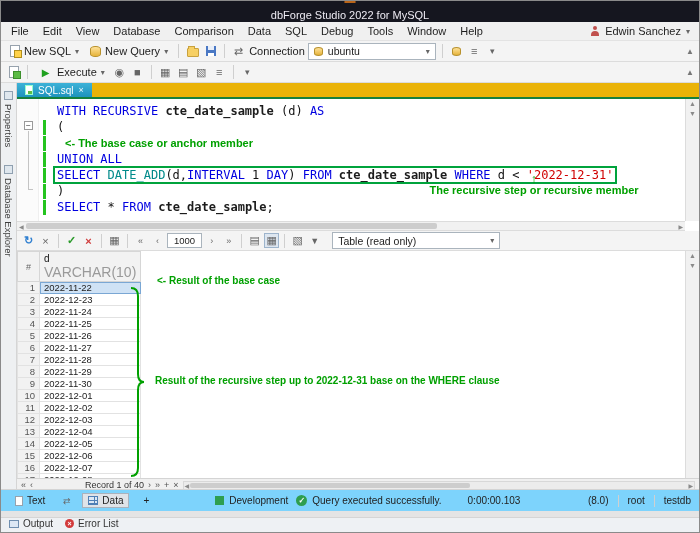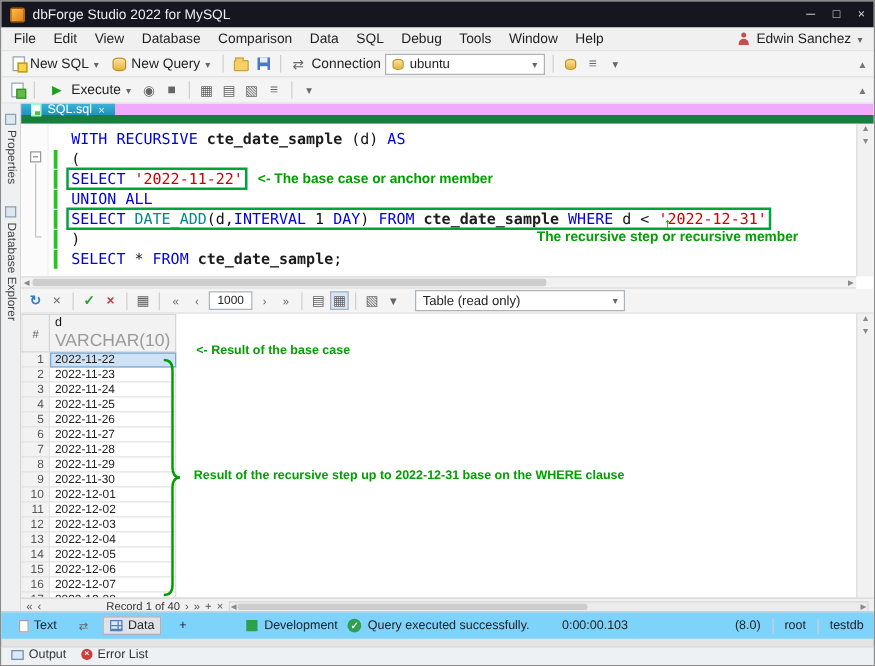--- a/index.html
+++ b/index.html
@@ -2,21 +2,21 @@
 <html><head>
 <meta charset="utf-8">
 <style>
   * { box-sizing: border-box; margin: 0; padding: 0; }
   body { background:#fff; font-family:"Liberation Sans",sans-serif; }
   .app { position:relative; width:700px; height:533px; border:1px solid #8a8a8a;
          background:#e4e4e4; overflow:hidden; font-family:"Liberation Sans",sans-serif; }
 
   
   .titlebar { position:absolute; left:0; top:0; right:0; height:21px; background:#15161f;
-              color:#eceaf2; display:flex; align-items:center; gap:6px; padding:0 7px; }
+              color:#eceaf2; display:flex; align-items:center; gap:6px; padding:0 18px;flex-direction:column; }
   .appico { width:12px; height:12px; border-radius:2px;
             background:linear-gradient(135deg,#ffc33d,#e07a1f); border:1px solid #b9651a; }
   .titlebar .title { font-size:11px; }
   .win-controls { margin-left:auto; display:flex; gap:14px; font-size:10px; color:#d8d8de; }
   .win-controls span { cursor:default; }
 
   
   .menubar { position:absolute; top:21px; left:0; right:0; height:19px; background:#f0f0f0;
              display:flex; align-items:center; padding:0 3px; border-bottom:1px solid #e3e3e3; }
   .menu-items { display:flex;align-items:center; }
@@ -72,22 +72,22 @@
   .main { position:absolute; top:82px; left:0; right:0; bottom:43px; background:#fff; }
   .side-tabs { position:absolute; left:0; top:0; width:16px; bottom:0; background:#eef0f2;
                border-right:1px solid #d5d5d5; display:flex; flex-direction:column; gap:10px; padding-top:4px; }
   .side-tab { writing-mode:vertical-rl; font-size:9.5px; color:#3d3d3d; display:flex;
               align-items:center; gap:4px; padding:4px 1px; }
   .side-ico { width:9px; height:9px; border:1px solid #8fa0b0; background:#dfe7ee; }
 
   .content { position:absolute; left:16px; right:0; top:0; bottom:0; background:#fff; }
 
   
-  .tabstrip { position:absolute; top:0; left:0; right:0; height:16px; background:#f0abfc;
-              border-bottom:7px solid #15803d; display:flex;text-align:center; }
+  .tabstrip { position:absolute; top:0; left:0; right:0; height:16px; background:#eab308;
+              border-bottom:2px solid #15803d; display:flex;text-align:center; }
   .doc-tab { display:flex; align-items:center; gap:5px; padding:0 8px; font-size:10px;
              background:linear-gradient(#3db2d8,#1d93bd); color:#fff; }
   .tab-ico { width:8px; height:10px; background:#fff; border:1px solid #9fc; position:relative; }
   .tab-ico::after { content:""; position:absolute; right:0; bottom:0; width:4px; height:3px; background:#5dbb46; }
   .tab-close { font-size:9px; color:#eaf6fb; }
 
   
   .editor { position:absolute; top:16px; left:0; right:14px; height:122px; background:#fff; overflow:hidden; }
   .gutter { position:absolute; left:0; top:0; width:22px; bottom:0; background:#fbfbfb;
             border-right:1px solid #efefef; }
@@ -167,21 +167,21 @@
   .vtab { display:flex; align-items:center; gap:4px; padding:2px 6px; }
   .vtab.active { background:#dfe3e8; border:1px solid #a9b2bd; padding:1px 5px; }
   .mini-grid { width:10px; height:9px; background:
       linear-gradient(#4f7fb5,#4f7fb5) 0 3px/10px 1px no-repeat,
       linear-gradient(#4f7fb5,#4f7fb5) 0 6px/10px 1px no-repeat,
       linear-gradient(#4f7fb5,#4f7fb5) 5px 0/1px 9px no-repeat, #dce8f5;
       border:1px solid #4f7fb5; }
   .devsq { width:9px; height:9px; background:#2e9e4f; }
   .okcirc { width:11px; height:11px; border-radius:50%; background:#2e9e4f; color:#fff;
             font-size:8px; line-height:11px; text-align:center; font-weight:bold; }
-  .env { margin-left:34px; display:flex; align-items:center; gap:5px; }
+  .env { margin-left:52px; display:flex; align-items:center; gap:5px; }
   .msg { display:flex; align-items:center; gap:5px; }
   .dur { margin-left:18px; }
   .sright { margin-left:auto; display:flex; align-items:center; gap:9px; }
   .ssep { width:1px; height:12px; background:#d0d0d0; }
 
   
   .outbar { position:absolute; left:0; right:0; bottom:0; height:15px; background:#eef1f4;
             border-top:1px solid #d5d5d5; display:flex; align-items:flex-start; gap:12px;
             padding:0 8px; font-size:10px; color:#333; }
   .btab { display:flex; align-items:center; gap:4px; }
@@ -306,21 +306,21 @@
       </div>
 
       <div class="editor">
         <div class="gutter"></div>
         <div class="fold-box">−</div>
         <div class="fold-line"></div>
         <div class="fold-tick"></div>
         <div class="code-lines">
             <div class="code-line"><span class="chg"></span><span class="seg"><span class="t-kw">WITH RECURSIVE</span><span class="t-pl"> </span><span class="t-id">cte_date_sample</span><span class="t-pl"> (d) </span><span class="t-kw">AS</span></span></div>
             <div class="code-line"><span class="chg on"></span><span class="seg"><span class="t-pl">(</span></span></div>
-            <div class="code-line"><span class="chg on"></span><span class="seg boxed"><span class="t-kw">SELECT</span><span class="t-pl"> </span><span class="t-str">'2022-11-22'</span></span><span class="code-note">&lt;- The base case or anchor member</span></div>
+            <div class="code-line"><span class="chg on"></span><span class="code-note">&lt;- The base case or anchor member</span></div>
             <div class="code-line"><span class="chg on"></span><span class="seg"><span class="t-kw">UNION ALL</span></span></div>
             <div class="code-line"><span class="chg on"></span><span class="seg boxed"><span class="t-kw">SELECT</span><span class="t-pl"> </span><span class="t-fn">DATE_ADD</span><span class="t-pl">(d,</span><span class="t-kw">INTERVAL</span><span class="t-pl"> 1 </span><span class="t-kw">DAY</span><span class="t-pl">) </span><span class="t-kw">FROM</span><span class="t-pl"> </span><span class="t-id">cte_date_sample</span><span class="t-pl"> </span><span class="t-kw">WHERE</span><span class="t-pl"> d &lt; </span><span class="t-str">'2022-12-31'</span></span></div>
             <div class="code-line"><span class="chg on"></span><span class="seg"><span class="t-pl">)</span></span></div>
             <div class="code-line"><span class="chg on"></span><span class="seg"><span class="t-kw">SELECT</span><span class="t-pl"> * </span><span class="t-kw">FROM</span><span class="t-pl"> </span><span class="t-id">cte_date_sample</span><span class="t-pl">;</span></span></div>
           </div>
         <div class="annot2">
           <span class="arrow">↑</span>
           <span>The recursive step or recursive member</span>
         </div>
       </div>
@@ -375,21 +375,21 @@
               </th>
             </tr>
           </thead>
           <tbody>
               <tr>
                 <td class="rn">1</td>
                 <td class="dv sel">2022-11-22</td>
               </tr>
               <tr>
                 <td class="rn">2</td>
-                <td class="dv">2022-11-23</td>
+                <td class="dv">2022-12-23</td>
               </tr>
               <tr>
                 <td class="rn">3</td>
                 <td class="dv">2022-11-24</td>
               </tr>
               <tr>
                 <td class="rn">4</td>
                 <td class="dv">2022-11-25</td>
               </tr>
               <tr>

